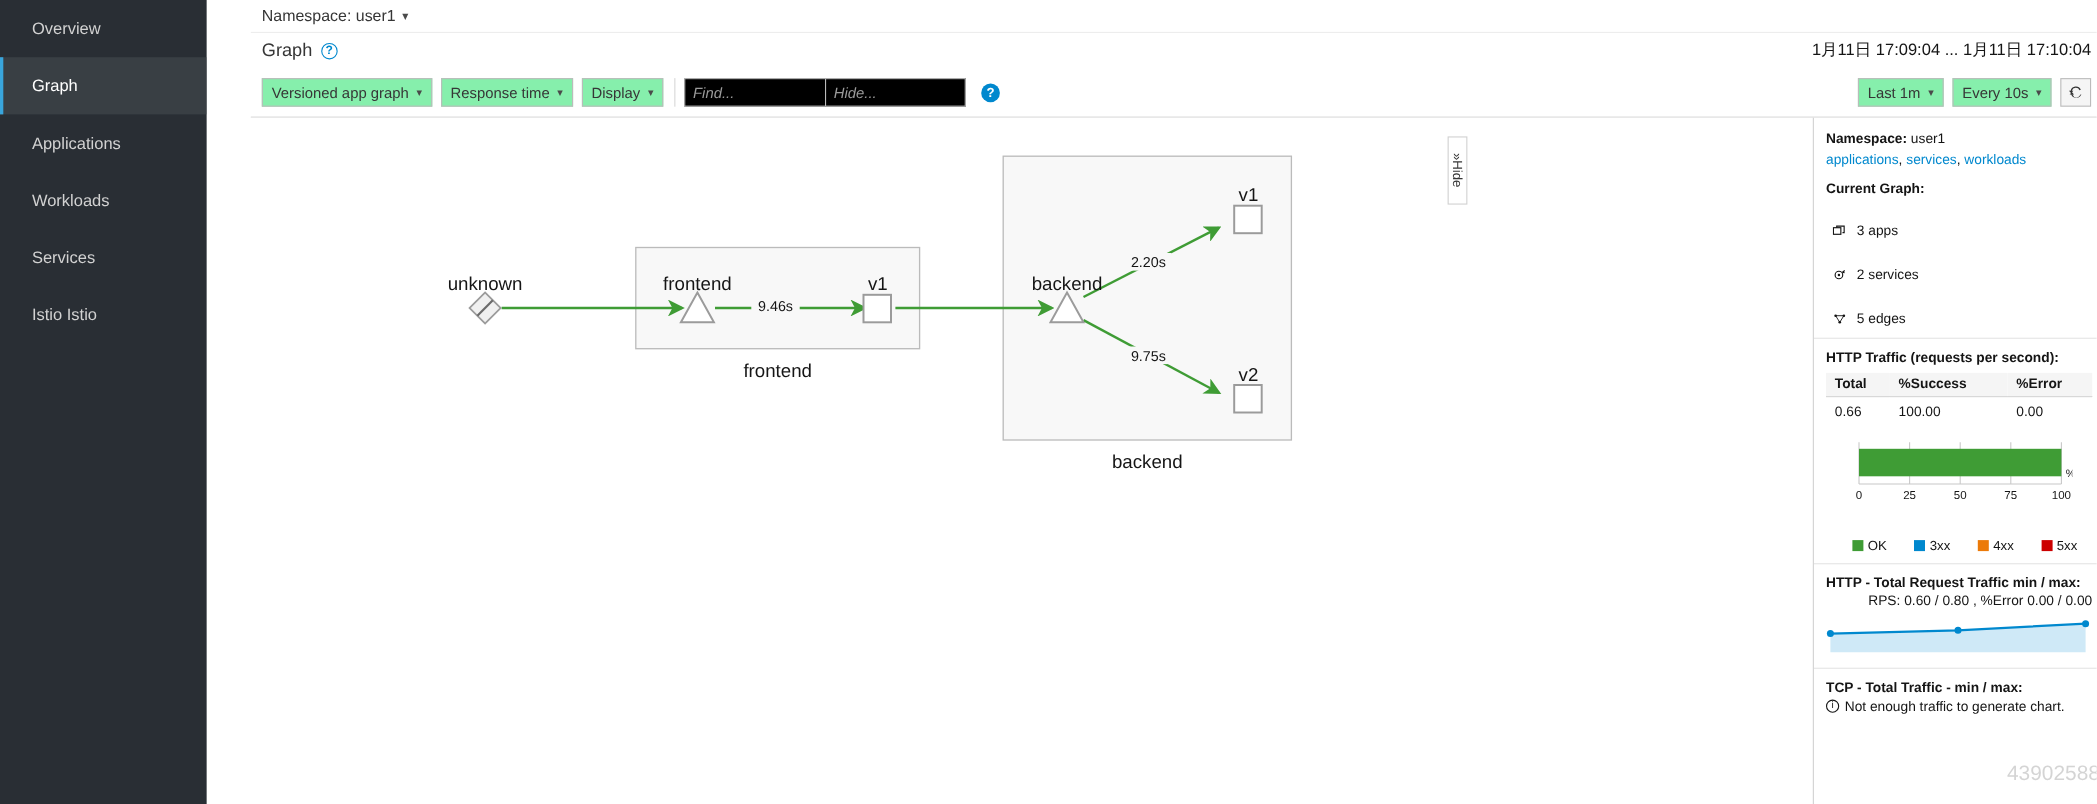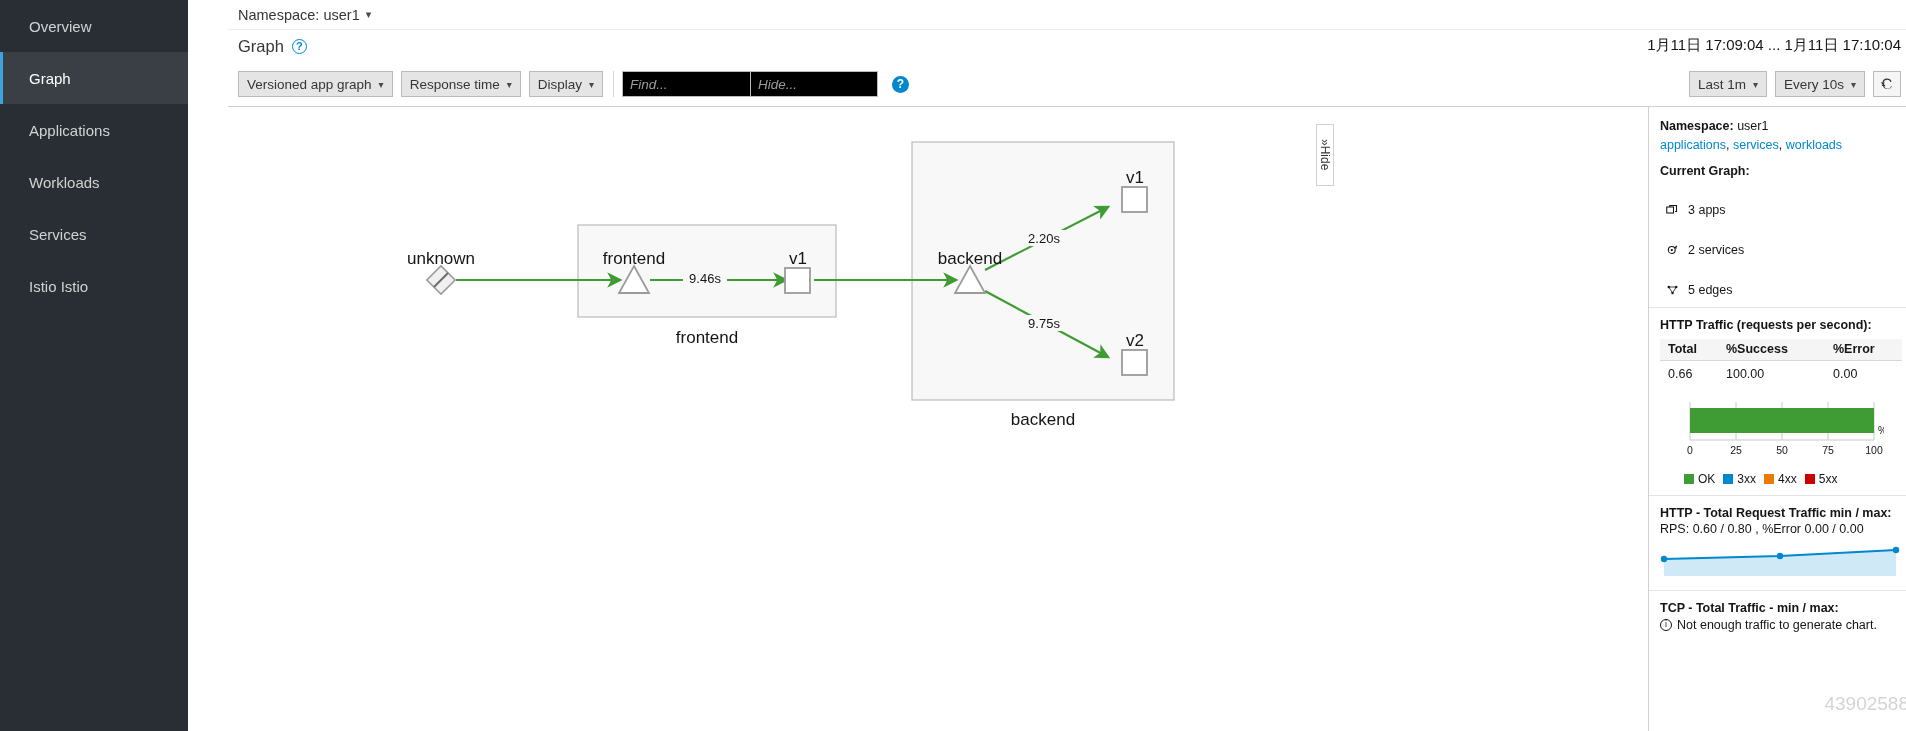--- a/index.html
+++ b/index.html
@@ -68,21 +68,21 @@
     height: 45px; min-height:45px;
     display:flex; align-items:center;
     padding: 0 12px 0 10px;
     position: relative;
     border-bottom: 1px solid #d1d1d1;
   }
   .btn {
     height: 26px;
     display:inline-flex; align-items:center;
     padding: 0 8px;
-    background:#e5e5e5;
+    background:#86efac;
     border:1px solid #bbbbbb;
     font-size: 13.5px; color: #363636;
     margin-right: 8px;
     cursor:pointer; white-space: nowrap;
   }
   .btn .caret { margin-left:7px; font-size:10px; color:#4a4a4a; }
   .divider { width:1px; height: 26px; background:#d8d8d8; margin: 0 8px 0 2px; }
   .txtinput {
     height: 26px; width: 128px;
     border:1px solid #bbbbbb; background:#000000;
@@ -146,25 +146,25 @@
 
   .sp-head { font-weight:bold; margin-bottom: 7px; }
   table.http-tbl { width:100%; border-collapse:collapse; font-size:12.5px; }
   table.http-tbl th {
     text-align:left; font-weight:bold; padding:3px 2px 4px 8px;
     background:#f5f5f5; border-bottom:1px solid #d8d8d8; color:#151515;
   }
   table.http-tbl td { padding: 6px 2px 5px 8px; color:#151515; }
 
   .chart-wrap { margin-top: 14px; padding-left: 24px; }
-  .legend { display:flex; align-items:center; gap:0; margin-top:7px; padding-left:24px; font-size:12px;}
+  .legend { display:flex; align-items:center; gap:17px; margin-top:24px; padding-left:24px; font-size:12px;}
   .legend .lg { display:flex; align-items:center; gap:4px; margin-right:8px; }
   .swatch { width:10px; height:10px; display:inline-block; }
 
-  .sp-sub2 { color:#151515; margin-top:2px; }
+  .sp-sub2 { color:#151515; margin-top:2px;text-align:right; }
   .no-traffic { display:flex; align-items:center; gap:5px; margin-top:3px; color:#151515; }
   .info-ic {
     display:inline-flex; align-items:center; justify-content:center;
     width:12px;height:12px;border-radius:50%;border:1.3px solid #151515;
     font-size:9px; line-height:1;
   }
   .watermark {
     position:absolute; right: 4px; bottom: 16px;
     font-size: 19px; color: rgba(160,160,160,0.45);
     white-space: nowrap; pointer-events:none;

